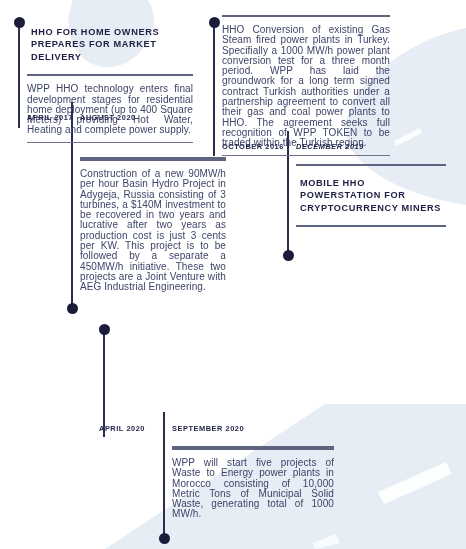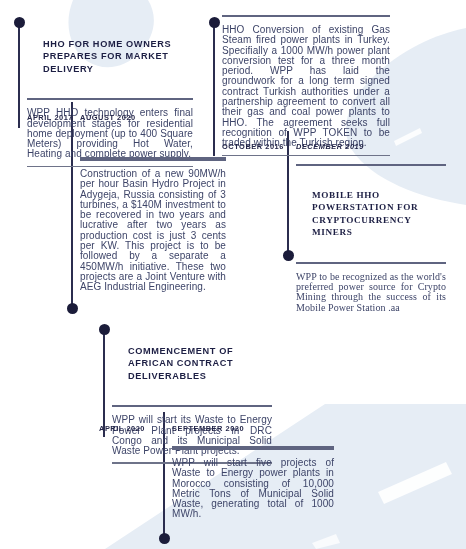--- a/index.html
+++ b/index.html
@@ -33,21 +33,21 @@
     position:absolute;z-index:3;
     font-size:7.4px;font-weight:bold;letter-spacing:.55px;
     color:#242649;white-space:nowrap;
   }
 
   
   .card{position:absolute;z-index:3;}
   .card .rule{height:2px;background:#5f6480;width:100%;}
   .card .rule.thin{height:1.5px;background:#6e7389;}
   .card h3{
-    margin:16px;padding:7px 0 7px 0;
+    margin:4px;padding:7px 0 7px 0;
     font-size:9.2px;line-height:12.4px;
     font-weight:bold;letter-spacing:.62px;
     color:#1d1f44;text-transform:uppercase;
   }
   .card p{
     margin:0;padding:8px 0 6px 0;
     font-size:10px;line-height:10.3px;
     color:#3d4468;letter-spacing:.09px;
     text-align:justify;
   }
@@ -117,33 +117,26 @@
   </div>
 
   <div class="card" style="left:222px;top:15px;width:168px;">
     <div class="rule"></div>
     <p>HHO Conversion of existing Gas Steam fired power plants in Turkey. Specifially a 1000 MW/h power plant conversion test for a three month period. WPP has laid the groundwork for a long term signed contract Turkish authorities under a partnership agreement to convert all their gas and coal power plants to HHO. The agreement seeks full recognition of WPP TOKEN to be traded within the Turkish region.</p>
     <div class="rule thin"></div>
   </div>
   <div class="date" style="left:222px;top:142px;">OCTOBER 2016</div>
 
   <div class="date" style="left:296px;top:142px;font-style:italic;">DECEMBER 2019</div>
-  <div class="card" style="left:296px;top:164px;width:150px;font-family:Liberation Serif, serif;">
+  <div class="card" style="left:296px;top:164px;width:150px;">
     <div class="rule"></div>
     <h3>MOBILE HHO POWERSTATION FOR CRYPTOCURRENCY MINERS</h3>
     <div class="rule"></div>
-    <p>WPP to be recognized as the world's preferred power source for Crypto Mining through the success of its Mobile Power Station .aa</p>
   </div>
 
-  <div class="card" style="left:112px;top:322px;width:160px;">
-    <h3>COMMENCEMENT OF AFRICAN CONTRACT DELIVERABLES</h3>
-    <div class="rule"></div>
-    <p>WPP will start its Waste to Energy Power Plant projects in DRC Congo and its Municipal Solid Waste Power Plant projects.</p>
-    <div class="rule thin"></div>
-  </div>
   <div class="date" style="left:99px;top:424px;">APRIL 2020</div>
 
   <div class="date" style="left:172px;top:424px;">SEPTEMBER 2020</div>
   <div class="card" style="left:172px;top:446px;width:162px;">
     <div class="rule"></div>
     <div class="rule"></div>
     <p>WPP will start five projects of Waste to Energy power plants in Morocco consisting of 10,000 Metric Tons of Municipal Solid Waste, generating total of 1000 MW/h.</p>
   </div>
 
 </div>

